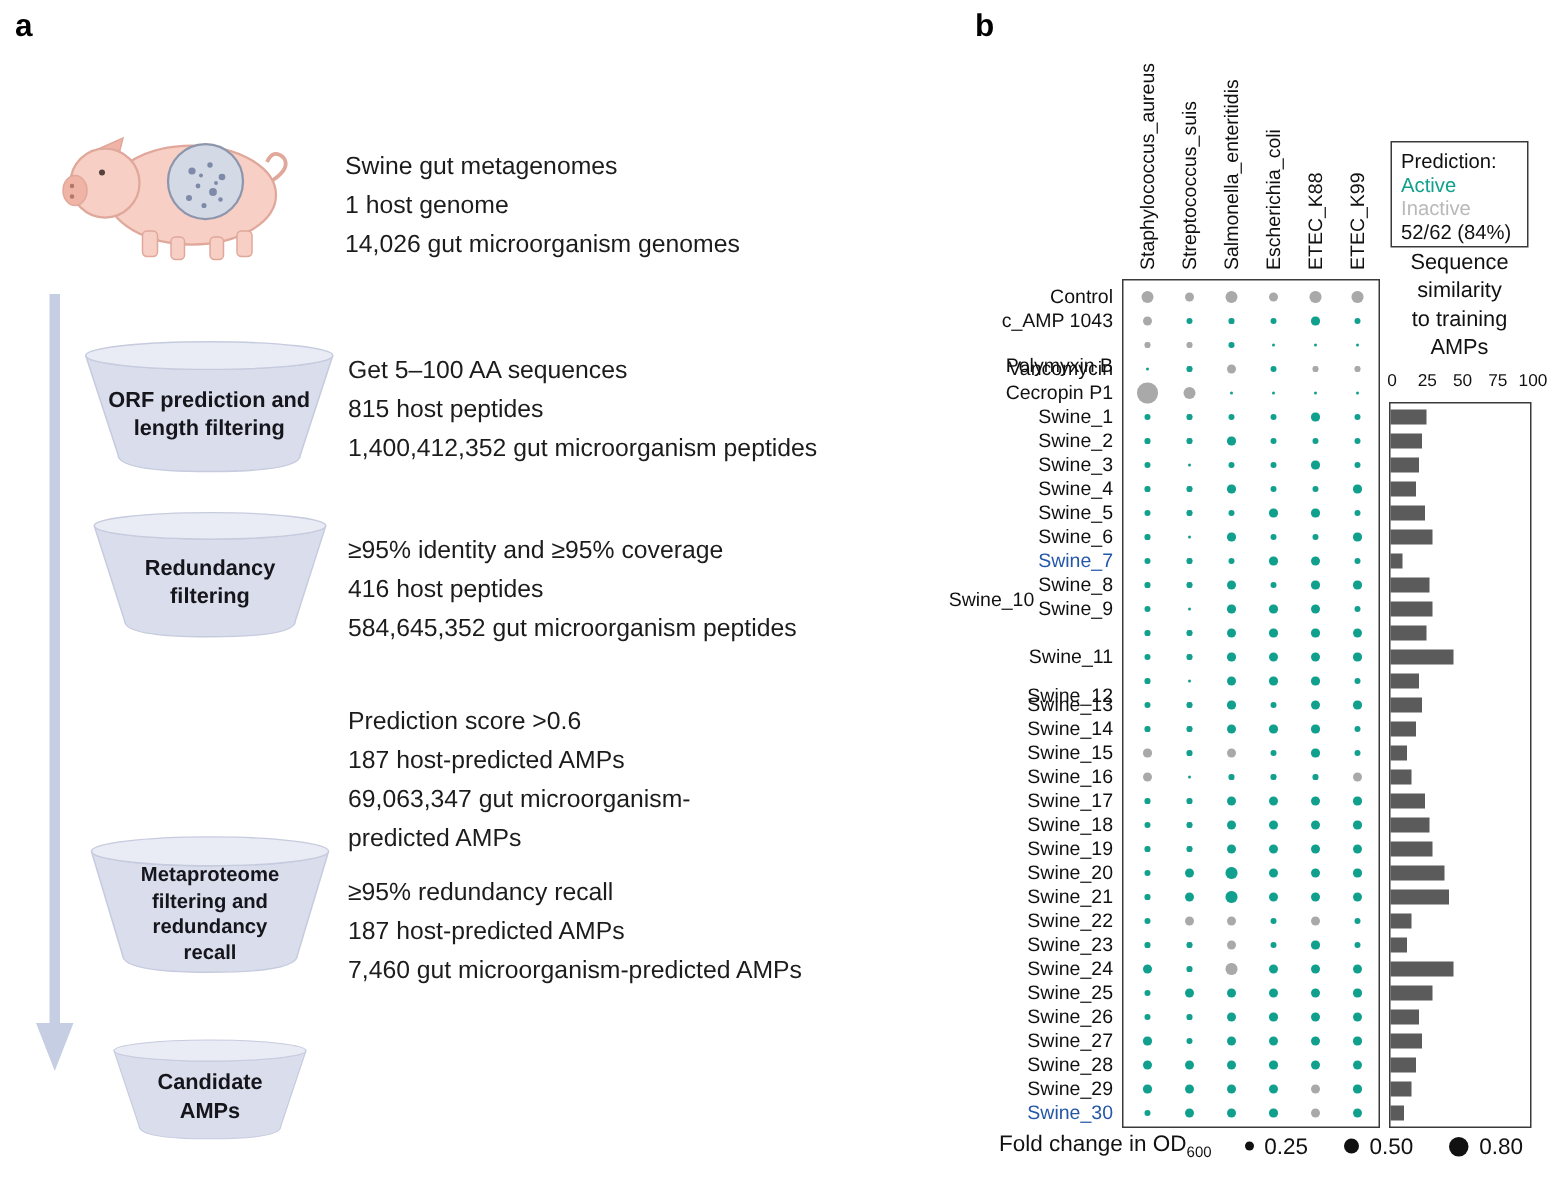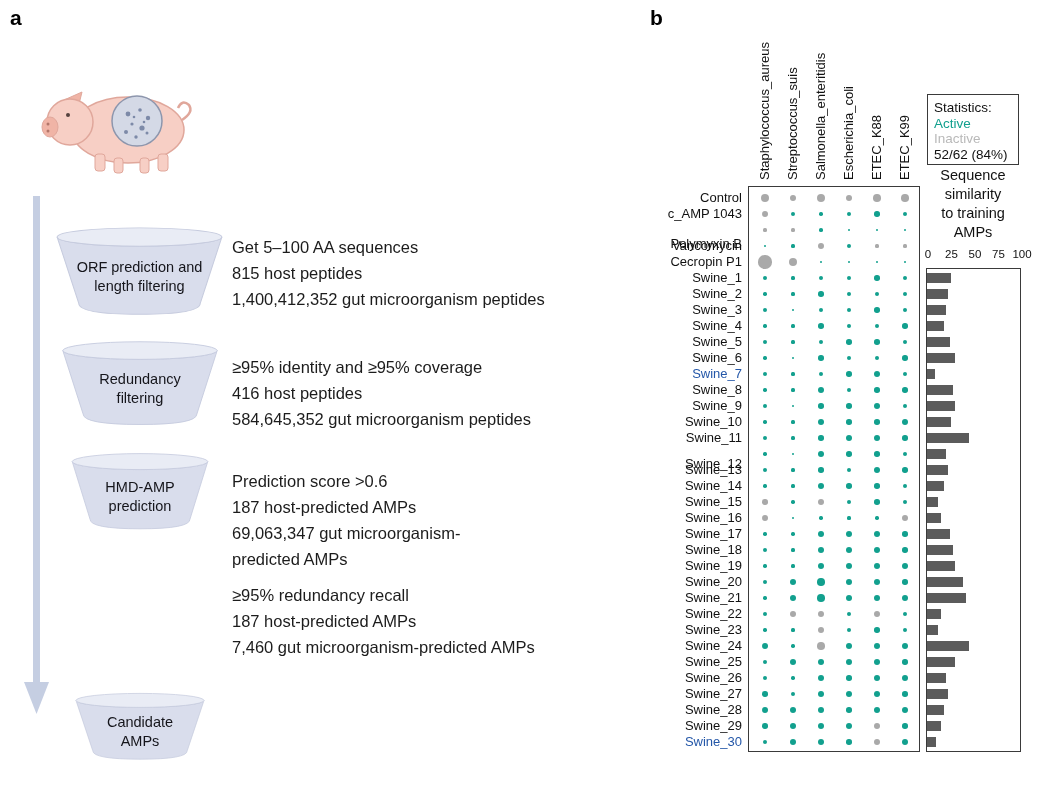--- a/index.html
+++ b/index.html
@@ -1,21 +1,21 @@
 <!DOCTYPE html>
 <html><head>
 <meta charset="utf-8">
 <style>
   html,body { margin:0; padding:0; background:#ffffff; }
   body { width:1040px; height:785px; font-family:"Liberation Sans", sans-serif; }
   #canvas { position:relative; width:1040px; height:785px; background:#fff; overflow:hidden; }
   .abs { position:absolute; }
   .panel-label { position:absolute; font-weight:700; font-size:21px; color:#000; }
   .intro, .desc { position:absolute; font-size:16.5px; line-height:26px; color:#1c1c1c; white-space:pre-line; }
-  .funnel { position:absolute; }
+  .funnel { position:absolute;font-weight:bold; }
   .funnel svg { display:block; width:100%; height:100%; }
   .funnel-label { position:absolute; inset:0; display:flex; align-items:center; justify-content:center;
                   padding-top:10px; box-sizing:border-box; font-size:14.5px; line-height:1.28;
                   color:#15151b; text-align:center; white-space:pre-line; }
   .col-label { position:absolute; height:16px; line-height:16px; font-size:13px; color:#111;
                white-space:nowrap; transform:rotate(-90deg); transform-origin:0 0; }
   .row-label { position:absolute; left:580px; width:162px; height:16px; line-height:16px;
                font-size:13px; color:#111; text-align:right; }
   .dot { position:absolute; border-radius:50%; }
   .bar { position:absolute; height:10px; }
@@ -58,20 +58,23 @@
     <circle cx="108" cy="44" r="2.2" fill="#7d8aa8"></circle>
       <circle cx="92" cy="50" r="1.6" fill="#7d8aa8"></circle>
     <circle cx="102" cy="54" r="2.6" fill="#7d8aa8"></circle>
       <circle cx="86" cy="58" r="2.0" fill="#7d8aa8"></circle>
     <circle cx="96" cy="63" r="1.7" fill="#7d8aa8"></circle>
       <circle cx="107" cy="59" r="1.5" fill="#7d8aa8"></circle>
     <circle cx="94" cy="43" r="1.3" fill="#7d8aa8"></circle>
       <circle cx="104" cy="48" r="1.3" fill="#7d8aa8"></circle>
   </svg>
 
+  <div class="intro" style="left:230px; top:98px;">Swine gut metagenomes
+1 host genome
+14,026 gut microorganism genomes</div>
 
   <svg class="abs" style="left:16px; top:196px;" width="40" height="522" viewBox="0 0 40 522">
     <rect x="17" y="0" width="7" height="490" fill="#c5cee2"></rect>
     <polygon points="8,486 33,486 20.5,518" fill="#c5cee2"></polygon>
   </svg>
 
   <div class="funnel" style="left:52px; top:226px; width:175px; height:92px;">
     <svg viewBox="0 0 170 100" preserveAspectRatio="none">
       <path d="M5 12 L26 84 Q26 96 85 96 Q144 96 144 84 L165 12 A80 10 0 0 1 5 12 Z" fill="#d9ddec" stroke="#c6cbde"></path>
       <ellipse cx="85" cy="12" rx="80" ry="10" fill="#e9ecf5" stroke="#c6cbde"></ellipse>
@@ -88,53 +91,55 @@
       <path d="M5 12 L26 84 Q26 96 85 96 Q144 96 144 84 L165 12 A80 10 0 0 1 5 12 Z" fill="#d9ddec" stroke="#c6cbde"></path>
       <ellipse cx="85" cy="12" rx="80" ry="10" fill="#e9ecf5" stroke="#c6cbde"></ellipse>
     </svg>
     <div class="funnel-label">Redundancy
 filtering</div>
   </div>
   <div class="desc" style="left:232px; top:354px;">≥95% identity and ≥95% coverage
 416 host peptides
 584,645,352 gut microorganism peptides</div>
 
-  <div class="funnel" style="left:68px; top:452px; width:144px; height:80px;">
+  <div class="desc" style="left:232px; top:468px;">Prediction score &gt;0.6
+187 host-predicted AMPs
+69,063,347 gut microorganism-
+predicted AMPs</div>
+
+  <div class="funnel" style="left:56px; top:556px; width:168px; height:96px;">
     <svg viewBox="0 0 170 100" preserveAspectRatio="none">
       <path d="M5 12 L26 84 Q26 96 85 96 Q144 96 144 84 L165 12 A80 10 0 0 1 5 12 Z" fill="#d9ddec" stroke="#c6cbde"></path>
       <ellipse cx="85" cy="12" rx="80" ry="10" fill="#e9ecf5" stroke="#c6cbde"></ellipse>
     </svg>
-    <div class="funnel-label">HMD-AMP
-prediction</div>
-  </div>
-  <div class="desc" style="left:232px; top:468px;">Prediction score &gt;0.6
-187 host-predicted AMPs
-69,063,347 gut microorganism-
-predicted AMPs</div>
-
+    <div class="funnel-label" style="font-size:13.5px;">Metaproteome
+filtering and
+redundancy
+recall</div>
+  </div>
   <div class="desc" style="left:232px; top:582px;">≥95% redundancy recall
 187 host-predicted AMPs
 7,460 gut microorganism-predicted AMPs</div>
 
   <div class="funnel" style="left:72px; top:692px; width:136px; height:70px;">
     <svg viewBox="0 0 170 100" preserveAspectRatio="none">
       <path d="M5 12 L26 84 Q26 96 85 96 Q144 96 144 84 L165 12 A80 10 0 0 1 5 12 Z" fill="#d9ddec" stroke="#c6cbde"></path>
       <ellipse cx="85" cy="12" rx="80" ry="10" fill="#e9ecf5" stroke="#c6cbde"></ellipse>
     </svg>
     <div class="funnel-label">Candidate
 AMPs</div>
   </div>
 
   <div class="panel-label" style="left:650px; top:6px;">b</div>
 
   <div id="dot-frame" class="frame"></div>
   <div id="bar-frame" class="frame"></div>
 
   <div id="stats-box" class="frame">
-    <div>Statistics:</div>
+    <div>Prediction:</div>
     <div style="color: rgb(18, 160, 142);">Active</div>
     <div style="color: rgb(185, 185, 185);">Inactive</div>
     <div>52/62 (84%)</div>
   </div>
 
   <div id="bar-title">Sequence
 similarity
 to training
 AMPs</div>
 
@@ -245,21 +250,21 @@
       <div class="dot" style="height: 5.5px; width: 5.5px; left: 902.25px; top: 387.25px; background: rgb(18, 160, 142);"></div>
       <div class="bar" style="left: 927px; top: 385px; width: 26.32px; background: rgb(91, 91, 91);"></div>
       <div class="row-label" style="top: 398px;">Swine_9</div>
       <div class="dot" style="height: 4.1px; width: 4.1px; left: 762.95px; top: 403.95px; background: rgb(18, 160, 142);"></div>
       <div class="dot" style="height: 2.7px; width: 2.7px; left: 791.65px; top: 404.65px; background: rgb(18, 160, 142);"></div>
       <div class="dot" style="height: 5.5px; width: 5.5px; left: 818.25px; top: 403.25px; background: rgb(18, 160, 142);"></div>
       <div class="dot" style="height: 5.5px; width: 5.5px; left: 846.25px; top: 403.25px; background: rgb(18, 160, 142);"></div>
       <div class="dot" style="height: 6.2px; width: 6.2px; left: 873.9px; top: 402.9px; background: rgb(18, 160, 142);"></div>
       <div class="dot" style="height: 4.8px; width: 4.8px; left: 902.6px; top: 403.6px; background: rgb(18, 160, 142);"></div>
       <div class="bar" style="left: 927px; top: 401px; width: 28.2px; background: rgb(91, 91, 91);"></div>
-      <div class="row-label" style="top: 414px;">Swine_10</div>
+      <div class="row-label" style="top: 392px; text-align: center;">Swine_10</div>
       <div class="dot" style="height: 3.4px; width: 3.4px; left: 763.3px; top: 420.3px; background: rgb(18, 160, 142);"></div>
       <div class="dot" style="height: 3.12px; width: 3.12px; left: 791.44px; top: 420.44px; background: rgb(18, 160, 142);"></div>
       <div class="dot" style="height: 6.2px; width: 6.2px; left: 817.9px; top: 418.9px; background: rgb(18, 160, 142);"></div>
       <div class="dot" style="height: 5.5px; width: 5.5px; left: 846.25px; top: 419.25px; background: rgb(18, 160, 142);"></div>
       <div class="dot" style="height: 5.5px; width: 5.5px; left: 874.25px; top: 419.25px; background: rgb(18, 160, 142);"></div>
       <div class="dot" style="height: 6.2px; width: 6.2px; left: 901.9px; top: 418.9px; background: rgb(18, 160, 142);"></div>
       <div class="bar" style="left: 927px; top: 417px; width: 24.44px; background: rgb(91, 91, 91);"></div>
       <div class="row-label" style="top: 430px;">Swine_11</div>
       <div class="dot" style="height: 4.1px; width: 4.1px; left: 762.95px; top: 435.95px; background: rgb(18, 160, 142);"></div>
       <div class="dot" style="height: 3.12px; width: 3.12px; left: 791.44px; top: 436.44px; background: rgb(18, 160, 142);"></div>
@@ -420,14 +425,31 @@
       <div class="dot" style="height: 6.9px; width: 6.9px; left: 873.55px; top: 738.55px; background: rgb(169, 169, 169);"></div>
       <div class="dot" style="height: 6.2px; width: 6.2px; left: 901.9px; top: 738.9px; background: rgb(18, 160, 142);"></div>
       <div class="bar" style="left: 927px; top: 737px; width: 9.4px; background: rgb(91, 91, 91);"></div>
       <div class="tick" style="left: 916px; top: 248px;">0</div>
       <div class="tick" style="left: 939.5px; top: 248px;">25</div>
       <div class="tick" style="left: 963px; top: 248px;">50</div>
       <div class="tick" style="left: 986.5px; top: 248px;">75</div>
       <div class="tick" style="left: 1010px; top: 248px;">100</div>
     </div>
 
+  <div id="fold-legend">
+    <span><span>Fold change in OD</span><sub>600</sub></span>
+    <span id="legend-items" style="display:inline-flex; align-items:center; gap:24px;">
+        <span class="legend-item">
+          <span class="legend-dot" style="height: 6px; width: 6px; background: rgb(17, 17, 17);"></span>
+          <span>0.25</span>
+        </span>
+        <span class="legend-item">
+          <span class="legend-dot" style="height: 10px; width: 10px; background: rgb(17, 17, 17);"></span>
+          <span>0.50</span>
+        </span>
+        <span class="legend-item">
+          <span class="legend-dot" style="height: 13px; width: 13px; background: rgb(17, 17, 17);"></span>
+          <span>0.80</span>
+        </span>
+      </span>
+  </div>
 
 </div>
 
 </body></html>

